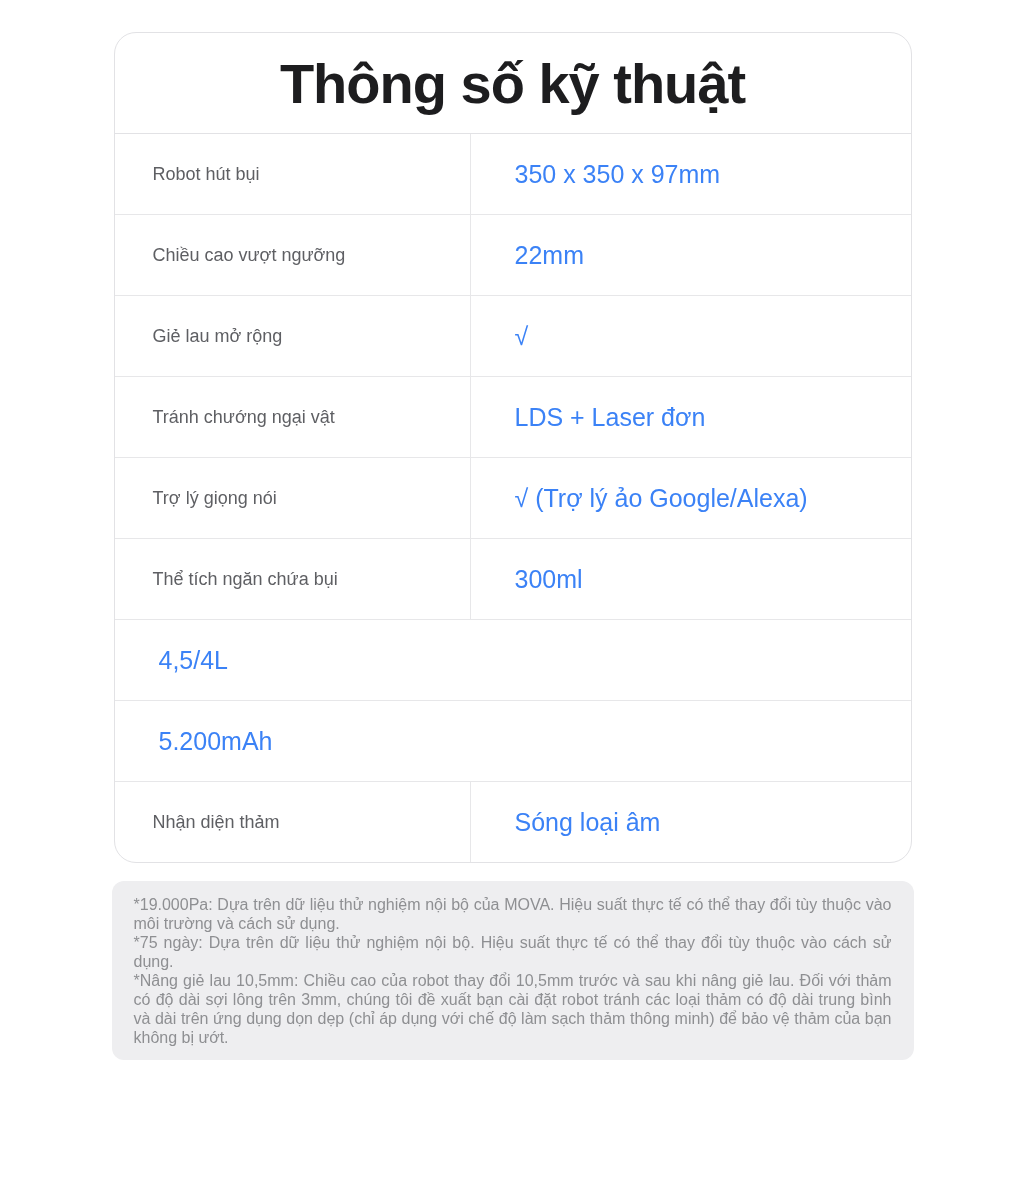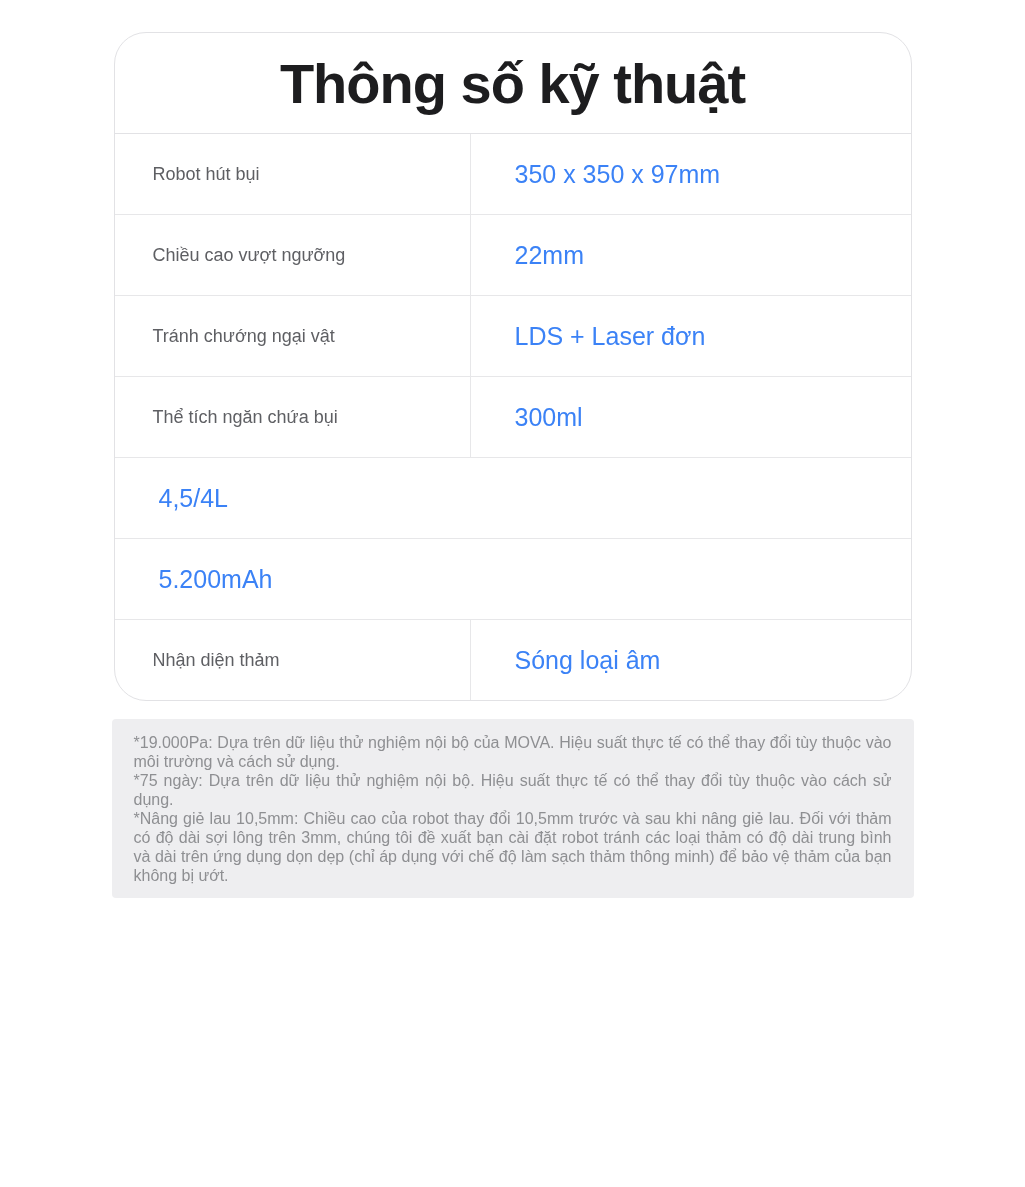--- a/index.html
+++ b/index.html
@@ -11,21 +11,21 @@
   body {
     width: 1025px;
     height: 1187px;
     overflow: hidden;
   }
   .card {
     width: 796px;
     margin: 32px auto 0;
     background: #ffffff;
     border: 1.5px solid #e2e2e5;
-    border-radius: 32px;
+    border-radius: 22px;
     overflow: hidden;
     box-sizing: content-box;
   }
   .card-title {
     height: 100px;
     display: flex;
     align-items: center;
     justify-content: center;
     font-size: 56px;
     font-weight: 700;
@@ -59,21 +59,21 @@
     display: flex;
     align-items: center;
     font-size: 25px;
     line-height: 33px;
     color: #3b82f6;
   }
   .footnote-box {
     width: 758px;
     margin: 18px auto 0;
     background: #eeeef0;
-    border-radius: 4px;
+    border-radius: 12px;
     padding: 14px 22px 13px;
   }
   .footnote {
     margin: 0;
     font-size: 16px;
     line-height: 19px;
     color: #8e8f92;
     text-align: justify;
   }
 </style>
@@ -87,26 +87,34 @@
     <div class="spec-label">Robot hút bụi</div>
     <div class="spec-value">350 x 350 x 97mm</div>
   </div>
 
 
   <div class="spec-row">
     <div class="spec-label">Chiều cao vượt ngưỡng</div>
     <div class="spec-value">22mm</div>
   </div>
 
+  <div class="spec-row">
+    <div class="spec-label">Giẻ lau mở rộng</div>
+    <div class="spec-value">√</div>
+  </div>
 
   <div class="spec-row">
     <div class="spec-label">Tránh chướng ngại vật</div>
     <div class="spec-value">LDS + Laser đơn</div>
   </div>
 
+  <div class="spec-row">
+    <div class="spec-label">Trợ lý giọng nói</div>
+    <div class="spec-value">√ (Trợ lý ảo Google/Alexa)</div>
+  </div>
 
   <div class="spec-row">
     <div class="spec-label">Thể tích ngăn chứa bụi</div>
     <div class="spec-value">300ml</div>
   </div>
 
   <div class="spec-row">
     <div class="spec-value">4,5/4L</div>
   </div>
 

